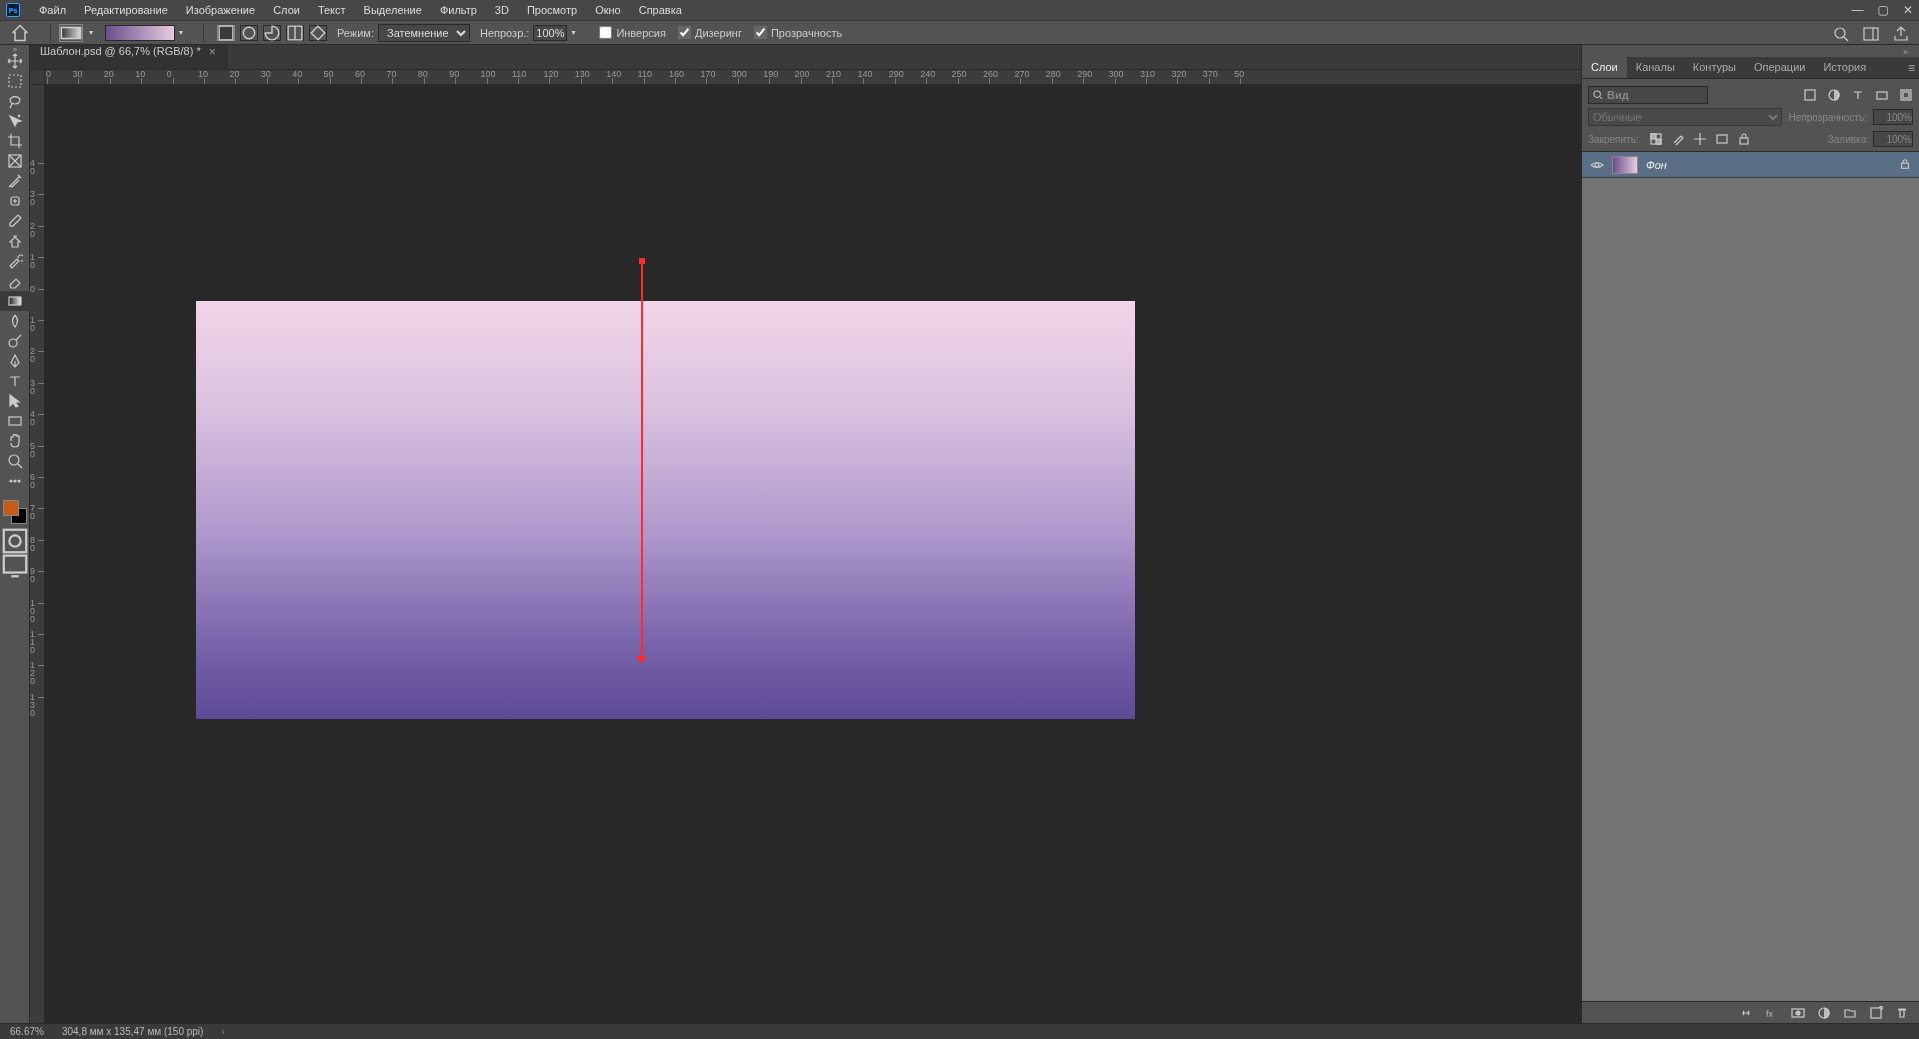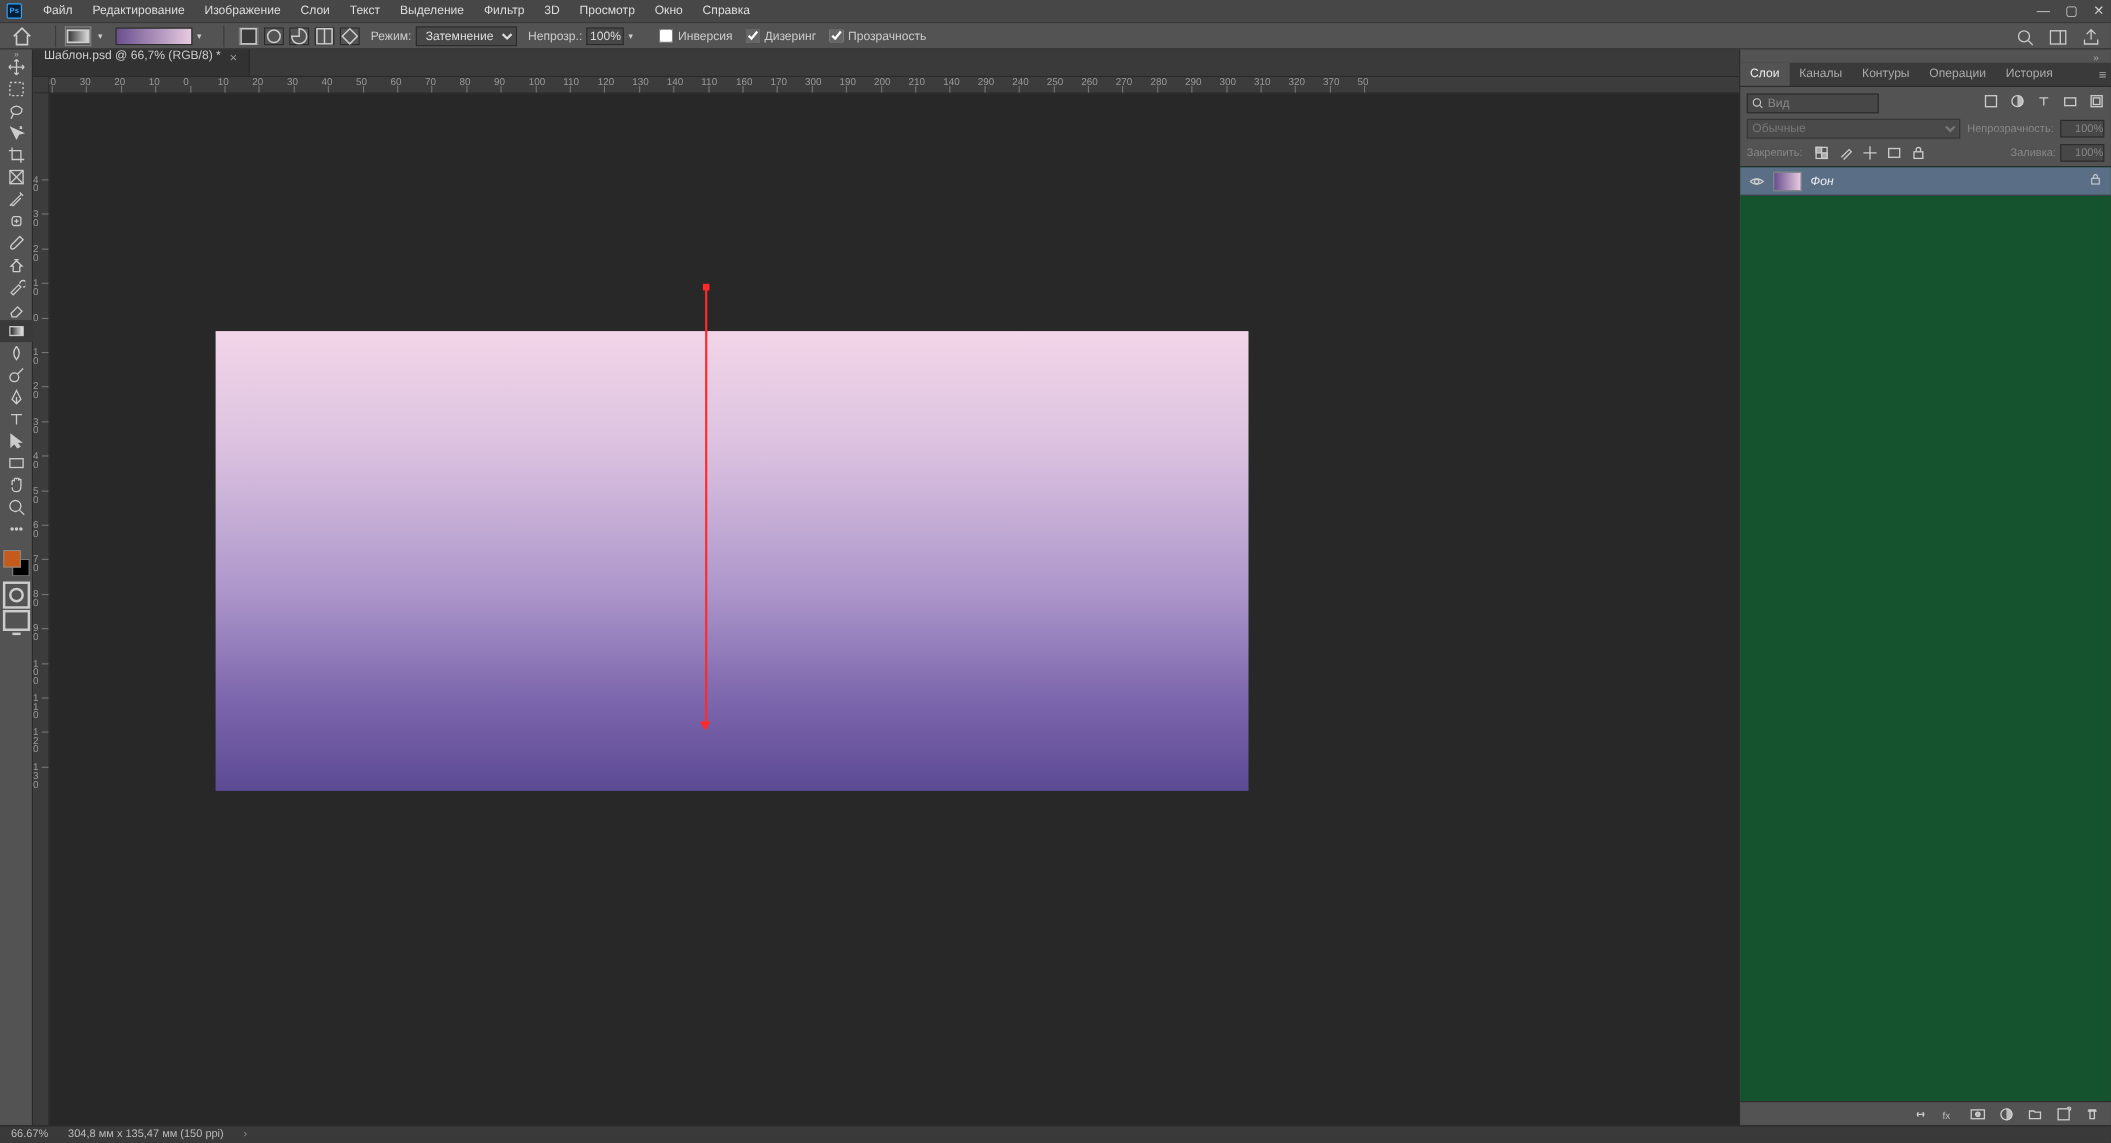--- a/index.html
+++ b/index.html
@@ -72,37 +72,37 @@
 .panels { position:absolute; right:0; top:45px; width:338px; bottom:16px; background:#535353; border-left:1px solid #2a2a2a; }
 .panels .collapse { position:absolute; right:4px; top:2px; width:12px; color:#aaa; font-size:9px; }
 .panels .collapse-strip { position:absolute; right:0; top:10px; width:20px; height:40px; }
 .panels .strip-icon { width:20px; height:20px; display:flex; align-items:center; justify-content:center; color:#bbb; }
 
 .panels .tabrow { position:absolute; left:0; top:12px; right:0; height:22px; background:#3a3a3a; border-bottom:1px solid #2a2a2a; display:flex; align-items:stretch; }
 .panels .ptab { padding:4px 9px; color:#aaa; font-size:11px; cursor:default; }
 .panels .ptab.active { background:#535353; color:#eee; }
 .panels .ptab-menu { position:absolute; right:4px; top:4px; color:#aaa; font-size:12px; }
 
-.panels .search-row { position:absolute; left:6px; top:40px; right:6px; height:20px; display:flex; gap:6px; }
+.panels .search-row { position:absolute; left:6px; top:40px; right:6px; height:20px; display:flex; align-items:center; gap:6px;font-weight:bold; }
 .panels .search-row .sinput { flex:0 0 120px; background:#474747; border:1px solid #2a2a2a; height:18px; display:flex; align-items:center; padding:0 4px; gap:4px; color:#888; }
 .panels .search-row .filters { margin-left:auto; display:flex; gap:10px; }
 .panels .search-row .filters .fi { width:14px; height:14px; color:#bbb; }
 
 .panels .blend-row { position:absolute; left:6px; top:62px; right:6px; height:20px; display:flex; align-items:center; gap:6px; }
 .panels .blend-row select { flex:1; background:#474747; border:1px solid #2a2a2a; color:#888; height:18px; font-size:11px; }
 .panels .blend-row .lbl2 { color:#888; font-size:10px; }
 .panels .blend-row input { width:40px; background:#474747; border:1px solid #2a2a2a; color:#888; height:16px; font-size:10px; text-align:right; }
 
 .panels .lock-row { position:absolute; left:6px; top:84px; right:6px; height:20px; display:flex; align-items:center; gap:6px; color:#888; font-size:10px; }
 .panels .lock-row .locks { display:flex; gap:8px; margin-left:4px; }
 .panels .lock-row .locks .li { width:14px; height:14px; color:#aaa; }
 .panels .lock-row .fill { margin-left:auto; display:flex; align-items:center; gap:4px; }
 .panels .lock-row .fill input { width:40px; background:#474747; border:1px solid #2a2a2a; color:#888; height:16px; font-size:10px; text-align:right; }
 
-.panels .layers-list { position:absolute; left:0; top:106px; right:0; bottom:22px; background:#14532d; border-top:1px solid #2a2a2a; overflow:auto; }
+.panels .layers-list { position:absolute; left:0; top:106px; right:0; bottom:22px; background:#737373; border-top:1px solid #2a2a2a; overflow:auto; }
 .panels .layer { height:26px; background:#5a6f86; display:flex; align-items:center; gap:8px; padding:0 8px; border-bottom:1px solid #3a3a3a; }
 .panels .layer .eye { width:14px; height:14px; color:#ddd; }
 .panels .layer .thumb { width:26px; height:18px; border:1px solid #888; background: linear-gradient(90deg,#694f8f,#e8cbe0); }
 .panels .layer .name { color:#eee; font-style:italic; }
 .panels .layer .lock-icon { margin-left:auto; color:#ccc; }
 
 .panels .bottom-icons { position:absolute; left:0; right:0; bottom:0; height:22px; background:#535353; border-top:1px solid #2a2a2a; display:flex; align-items:center; justify-content:flex-end; gap:12px; padding:0 10px; }
 .panels .bottom-icons .bi { width:14px; height:14px; color:#bbb; }
 
 

